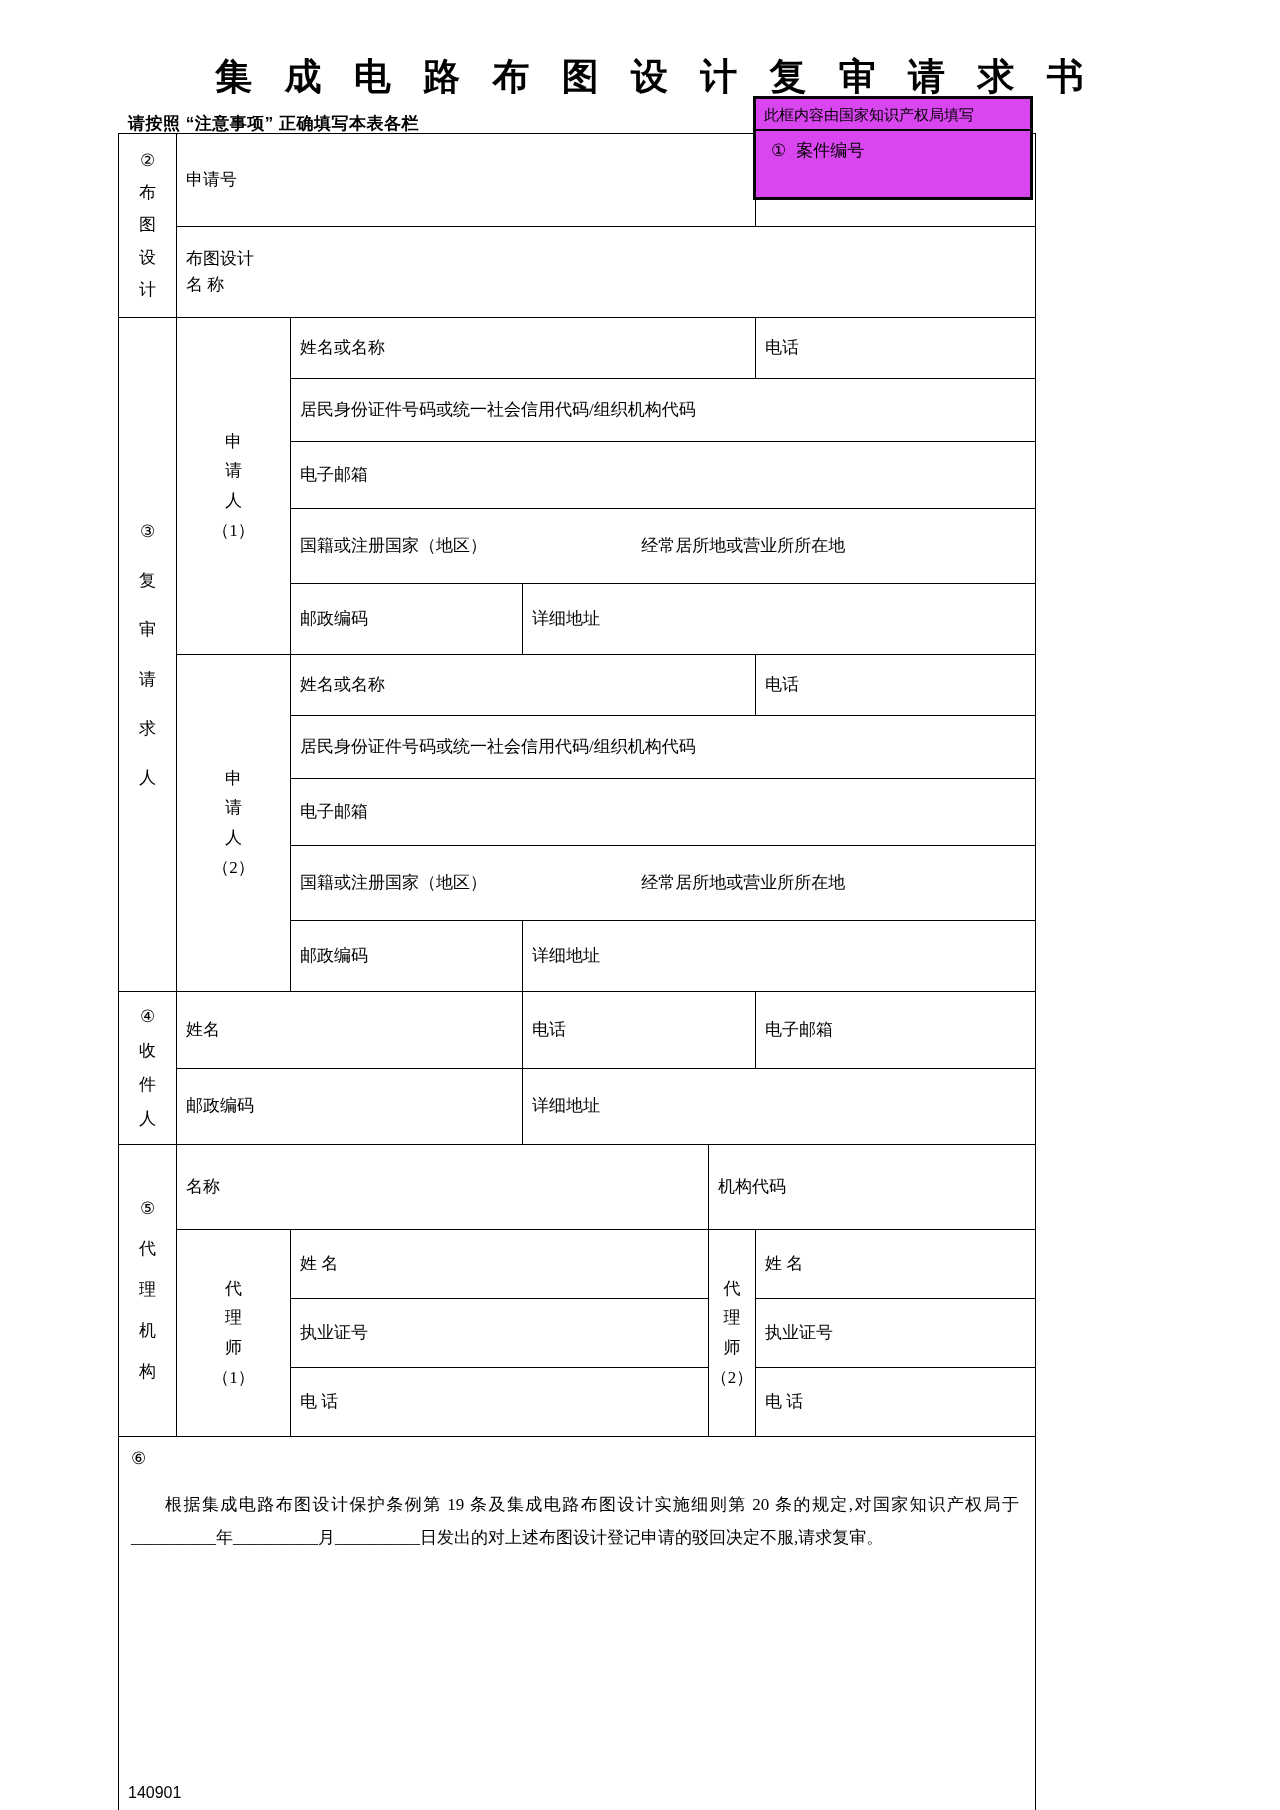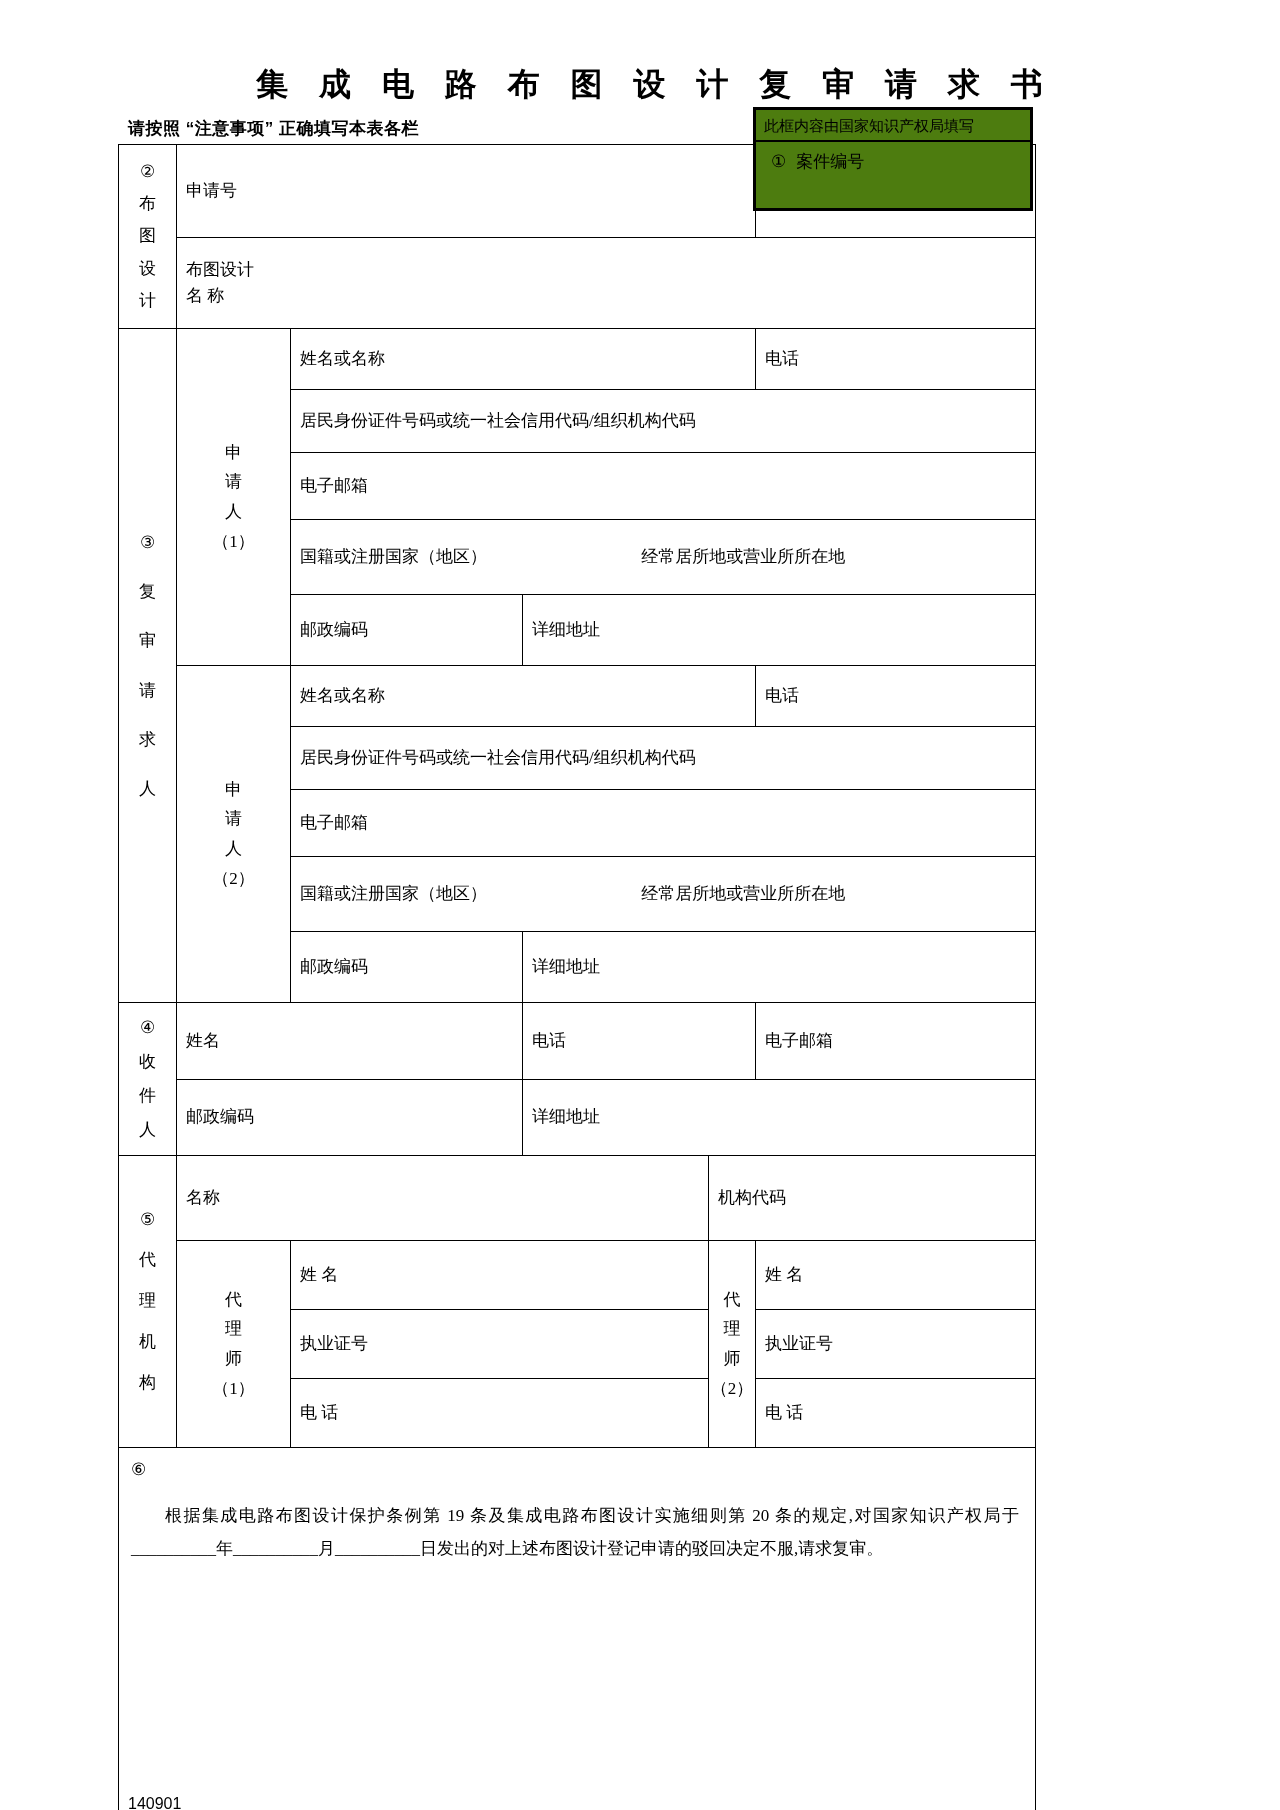--- a/index.html
+++ b/index.html
@@ -18,27 +18,26 @@
   .page {
     position: relative;
     width: 1280px;
     height: 1810px;
     box-sizing: border-box;
   }
 
   
   .title {
     text-align: center;
-    font-size: 32px;
+    font-size: 37px;
     font-weight: bold;
     letter-spacing: 11px;
     padding-top: 52px;
     padding-left: 30px;
     font-family: "Liberation Sans", "DejaVu Sans", sans-serif;
-    margin-top: 11px;
   }
   .subrow {
     position: relative;
     margin-top: 10px;
     height: 34px;
   }
   .instruction {
     position: absolute;
     left: 128px;
     top: 0;
@@ -52,21 +51,21 @@
   
   .official-box {
     position: absolute;
     left: 753px;
     top: 96px;
     width: 280px;
     height: 104px;
     border: 3px solid #000;
     box-sizing: border-box;
     z-index: 5;
-    background: #4d7c0f;
+    background: #d946ef;
   }
   .official-note {
     height: 32px;
     line-height: 32px;
     border-bottom: 2px solid #000;
     font-size: 15px;
     padding-left: 8px;
     box-sizing: border-box;
     white-space: nowrap;
   }

